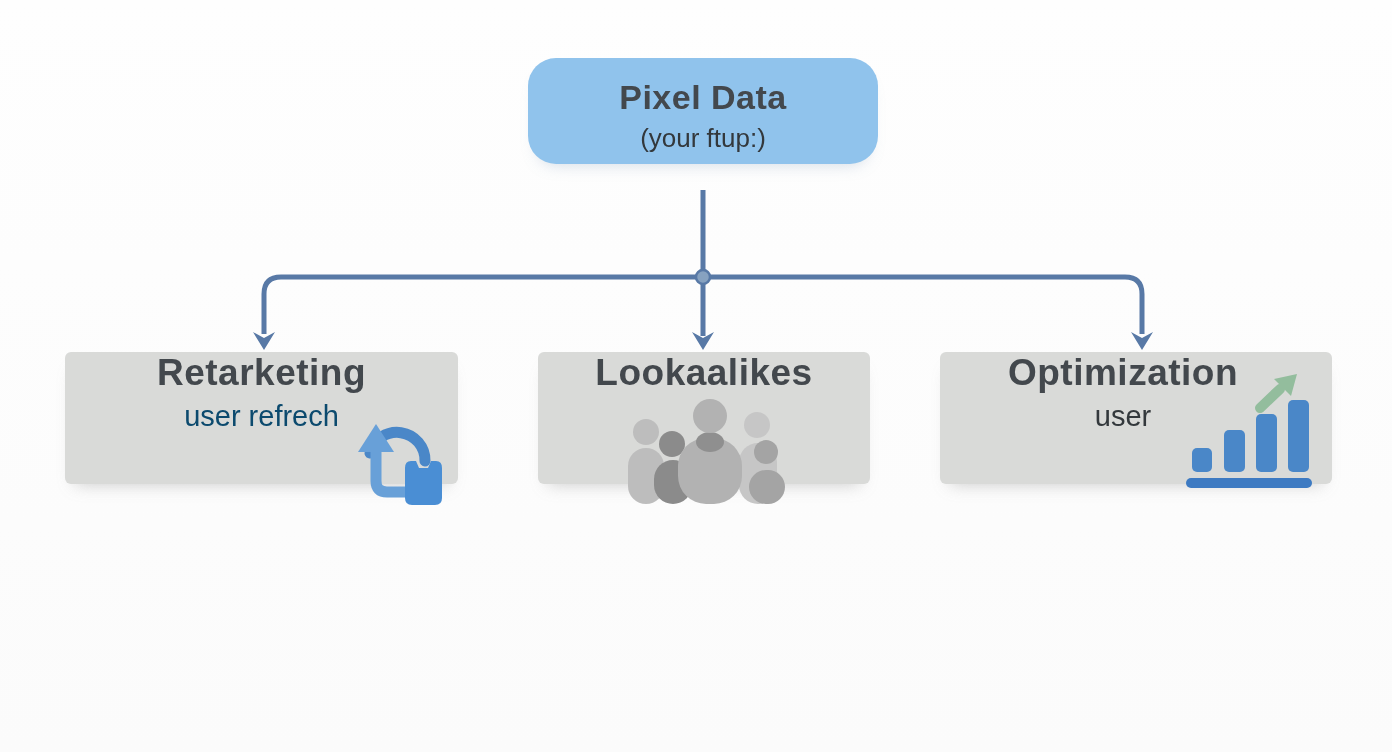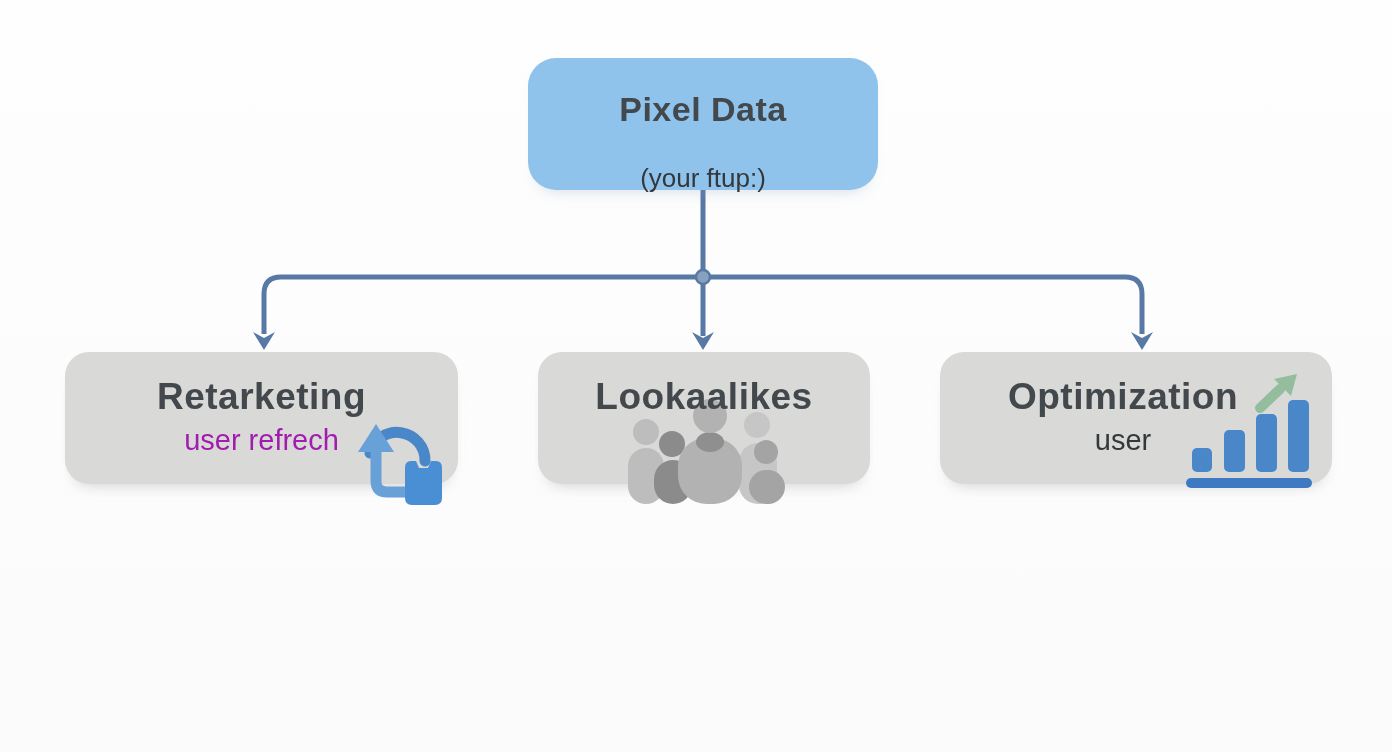--- a/index.html
+++ b/index.html
@@ -10,30 +10,28 @@
     overflow:hidden;
     font-family:"Liberation Sans","DejaVu Sans",sans-serif;
   }
   .connector{position:absolute;left:0;top:0;pointer-events:none;}
   .node{
     position:absolute;
     display:flex;flex-direction:column;align-items:center;
     box-sizing:border-box;
   }
   .node-root{
-    left:528px;top:58px;width:350px;height:132px;
+    left:528px;top:58px;width:350px;height:106px;
     border-radius:28px;
-    padding-top:32px;
+    padding-top:20px;
     box-shadow:0 10px 16px -10px rgba(120,150,180,.35);
-    gap:28px;
   }
   .node-child{
     top:352px;height:132px;
-    border-radius:24px;
-    padding-top:24px;
+    border-radius:6px;
     box-shadow:0 10px 16px -10px rgba(130,130,130,.4);
   }
   .node-child .icon-overlay{position:absolute;z-index:1;}
   .node-title,.node-subtitle{position:relative;z-index:2;white-space:nowrap;}
   .node-root .node-title{font-size:34px;font-weight:bold;letter-spacing:.5px;}
   .node-root .node-subtitle{font-size:26px;margin-top:6px;}
   .node-child .node-title{font-size:37px;font-weight:bold;letter-spacing:.5px;}
   .node-child .node-subtitle{font-size:29px;margin-top:6px;}
   #child-0{left:65px;width:393px;}
   #child-1{left:538px;width:332px;}
@@ -56,21 +54,21 @@
     <circle cx="703" cy="277" r="7" stroke="currentColor" stroke-width="2.5" fill="#87a2c0"></circle>
   </svg>
 
   <div class="node node-root" id="root-node" style="background:#90c3ec;">
     <div class="node-title" style="color:#43484d;">Pixel Data</div>
     <div class="node-subtitle" style="color:#33383c;text-align:right;">(your ftup:)</div>
   </div>
 
   <div class="node node-child" id="child-0" style="background:#d9dad8;">
     <div class="node-title" style="color:#43484d;">Retarketing</div>
-    <div class="node-subtitle" style="color:#a21caf;">user refrech</div>
+    <div class="node-subtitle" style="color:#0c4a6e;">user refrech</div>
     <svg class="icon-overlay" id="icon-retargeting" width="100" height="102" viewBox="0 0 100 102">
       <path d="M 20 43 A 28 28 0 0 1 75 51" fill="none" stroke-width="11" stroke-linecap="round" stroke="#4a87c8"></path>
       <g color="#68a0d8">
         <path d="M 26 40 L 26 71 Q 26 82 37 82 L 60 82" fill="none" stroke="currentColor" stroke-width="11" stroke-linecap="round" stroke-linejoin="round"></path>
         <path d="M 8 42 L 44 42 L 26 14 Z" fill="currentColor"></path>
       </g>
       <path d="M 61 51 L 66 51 L 69 58 L 78 58 L 81 51 L 86 51 Q 92 51 92 58 L 92 88 Q 92 95 85 95 L 62 95 Q 55 95 55 88 L 55 58 Q 55 51 61 51 Z" fill="#4a8ed4"></path>
     </svg>
   </div>
 

